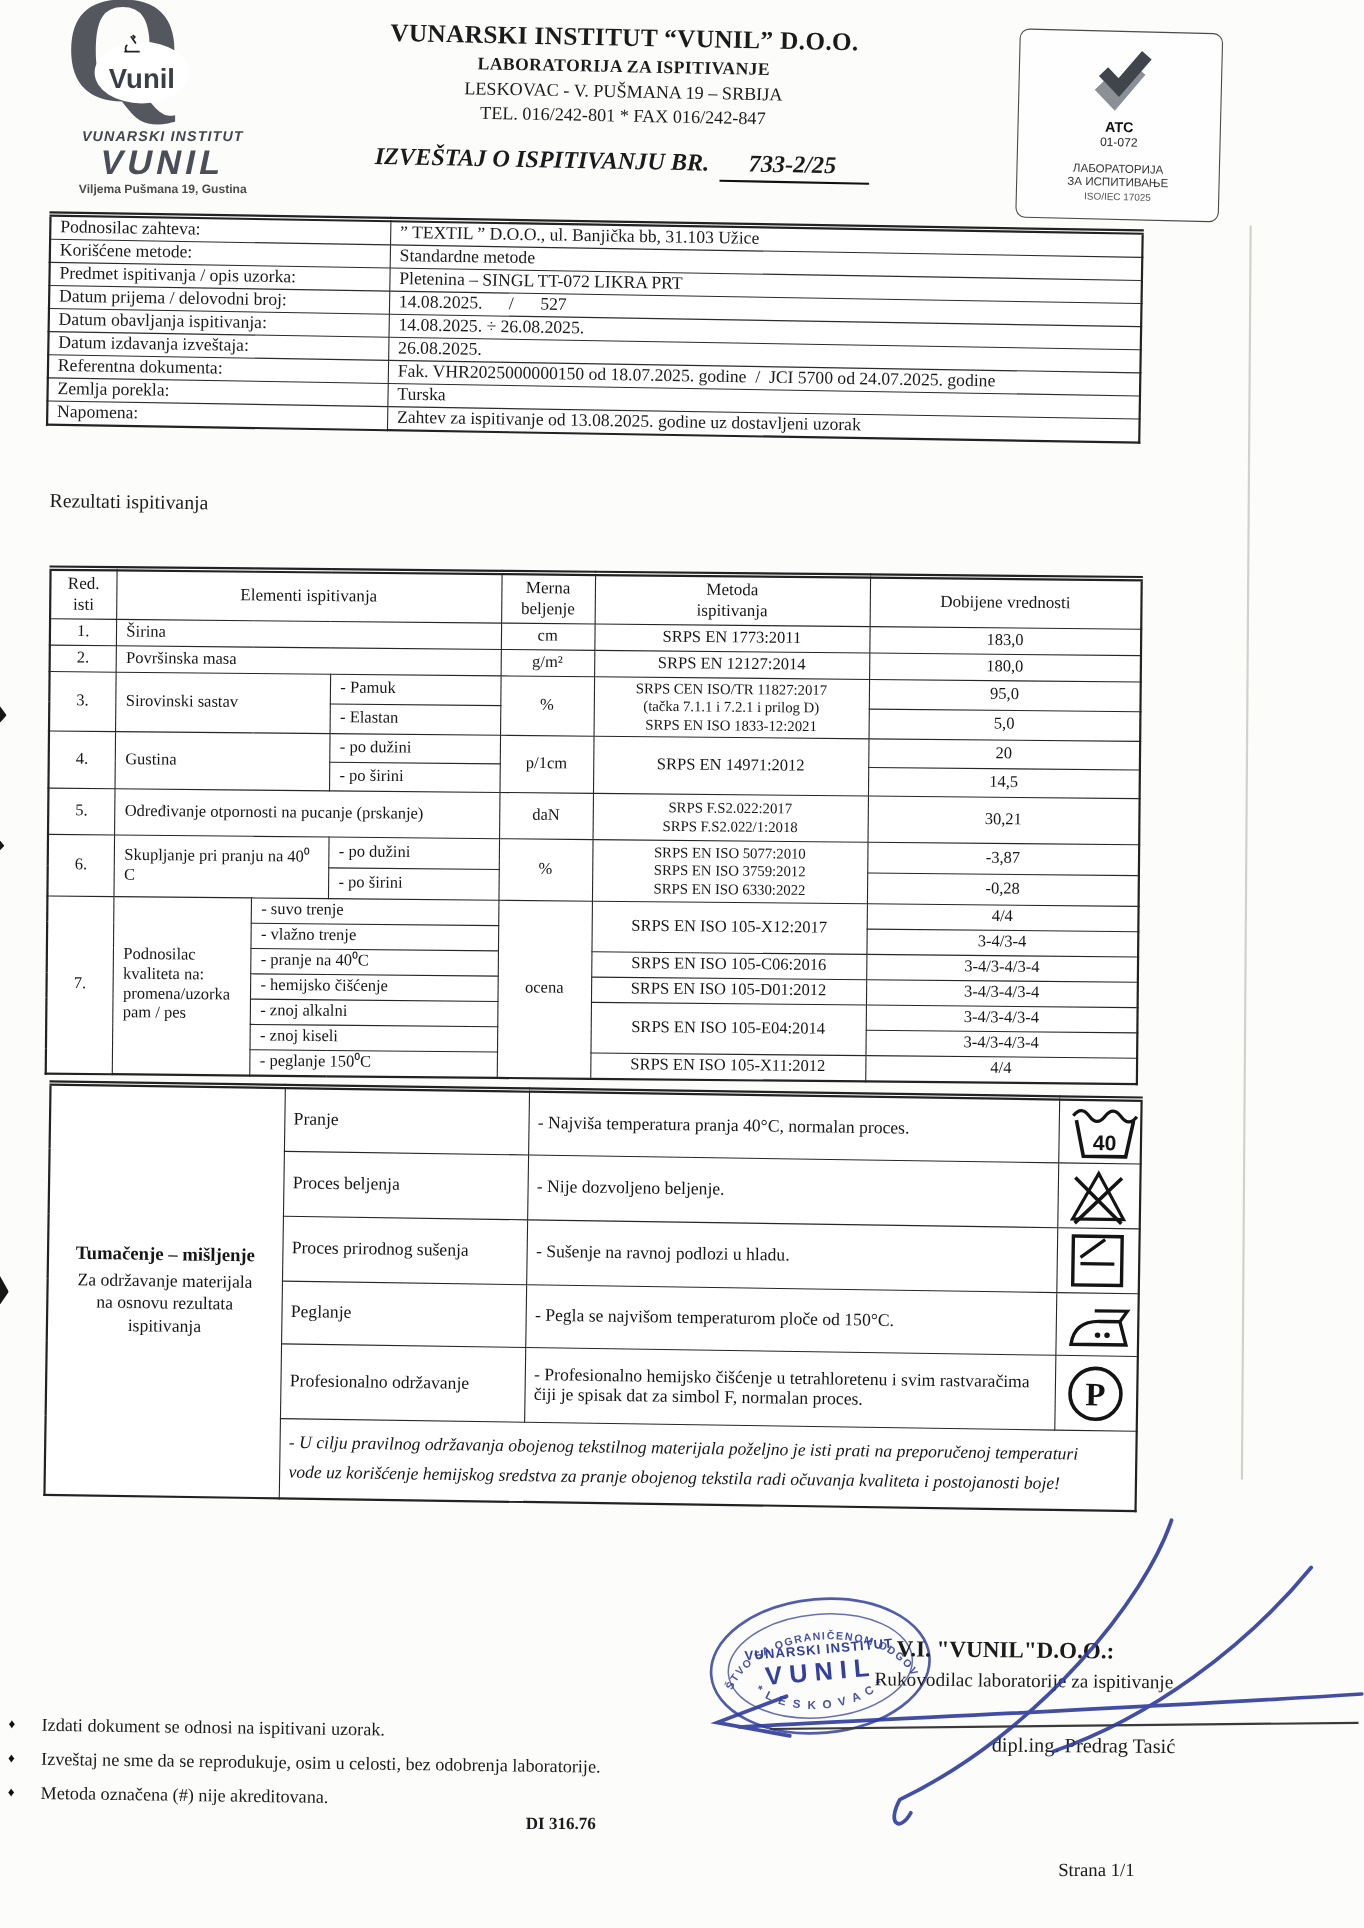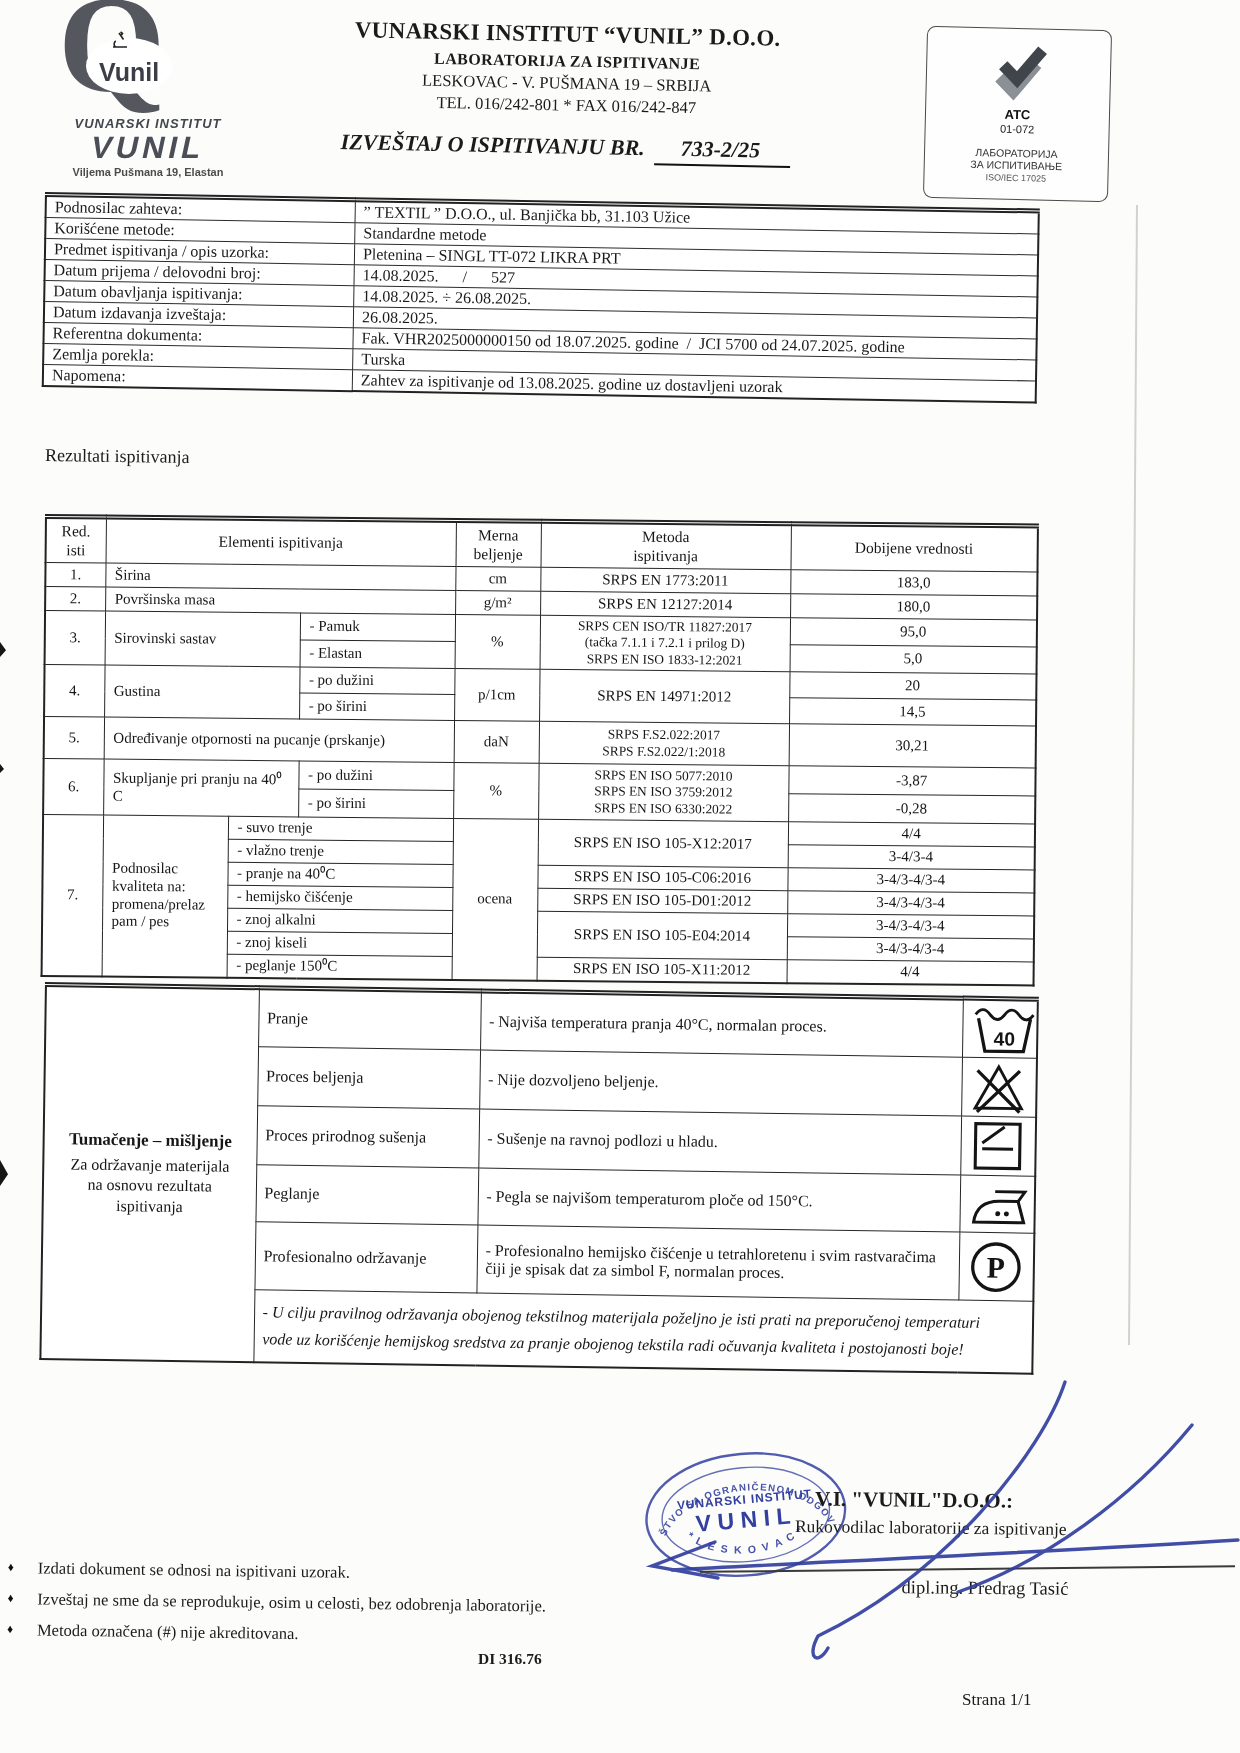--- a/index.html
+++ b/index.html
@@ -101,21 +101,21 @@
     <div class="abs q-letter">Q</div>
     <div class="abs q-counter"></div>
     <div class="abs q-scope">
       <svg width="20" height="20" viewBox="0 0 20 20">
           <path d="M3 17h14M5.5 17c-1.8-1.5-2-4.5.3-6M9 3l4.5 6.5M10.5 2l2 1.5-1 1.5" stroke="#222" stroke-width="1.6" fill="none"></path>
         </svg>
     </div>
     <div class="abs q-text">Vunil</div>
     <div class="abs logo-inst">VUNARSKI INSTITUT</div>
     <div class="abs logo-brand">VUNIL</div>
-    <div class="abs logo-addr">Viljema Pušmana 19, Elastan</div>
+    <div class="abs logo-addr">Viljema Pušmana 19, Gustina</div>
   </div>
 
   <div class="abs head-center">
     <div class="org-name">VUNARSKI INSTITUT “VUNIL” D.O.O.</div>
     <div class="lab-line">LABORATORIJA ZA ISPITIVANJE</div>
     <div class="addr-line">LESKOVAC - V. PUŠMANA 19 – SRBIJA</div>
     <div class="tel-line">TEL. 016/242-801 * FAX  016/242-847</div>
     <div class="report-line">
       <span>IZVEŠTAJ O ISPITIVANJU BR.</span><span class="report-num">733-2/25</span>
     </div>
@@ -265,21 +265,21 @@
     </tr>
     <tr style="height:28px">
       <td class="left">- po širini</td>
       <td>-0,28</td>
     </tr>
     <tr style="height:23px">
       <td rowspan="7">7.</td>
       <td rowspan="7" class="left">
         <span style="display:block">Podnosilac</span>
         <span style="display:block">kvaliteta na:</span>
-        <span style="display:block">promena/prelaz</span>
+        <span style="display:block">promena/uzorka</span>
         <span style="display:block">pam / pes</span>
       </td>
       <td colspan="2" class="left">- suvo trenje</td>
       <td rowspan="7">ocena</td>
       <td rowspan="2">SRPS EN ISO 105-X12:2017</td>
       <td>4/4</td>
     </tr>
     <tr style="height:23px">
       <td colspan="2" class="left">- vlažno trenje</td>
       <td>3-4/3-4</td>

